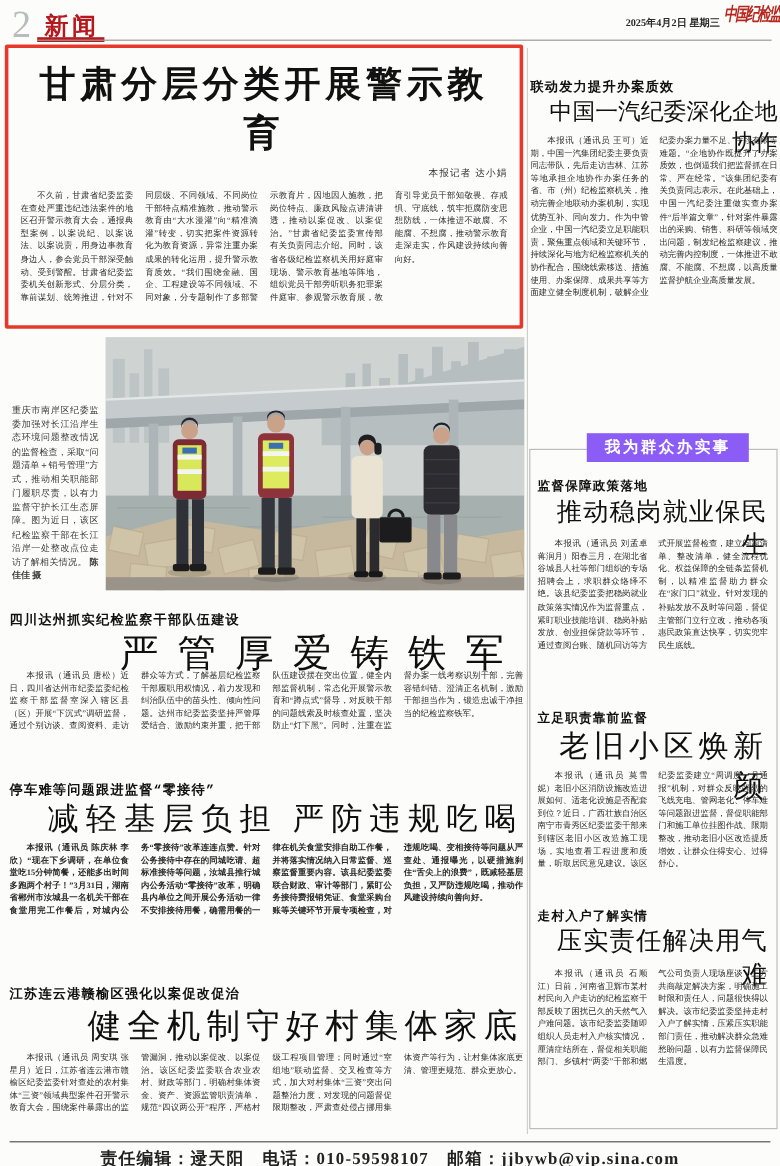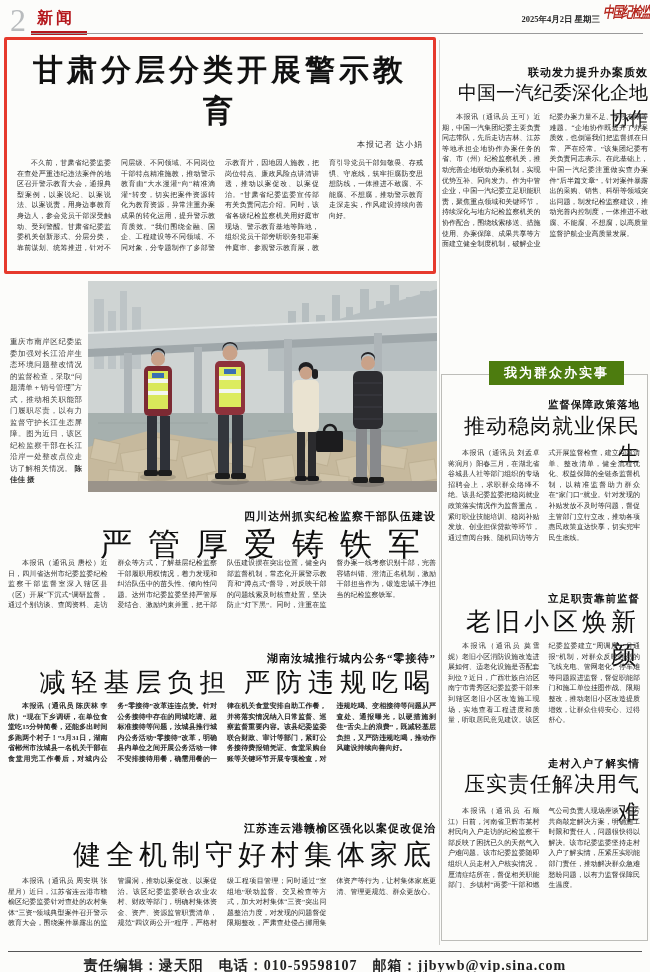--- a/index.html
+++ b/index.html
@@ -4,42 +4,42 @@
 <style>
   * { margin:0; padding:0; box-sizing:border-box; }
   html,body { background:#e8e8e4; }
   .page {
     position:relative; width:650px; height:972px; margin:0 auto;
     background:#fcfcfa; overflow:hidden;
     font-family:"Liberation Serif", serif; color:#1c1c1c;
   }
   
   .page-num { position:absolute; left:10px; top:2px; font-size:32px; color:#b9bcbe; font-weight:400; }
-  .section-title { position:absolute; left:37px; top:8px; font-size:16px; font-weight:bold; color:#b5181d; letter-spacing:3px; }
+  .section-title { position:absolute; left:37px; top:8px; font-size:20px; font-weight:bold; color:#b5181d; letter-spacing:3px; }
   .section-bar { position:absolute; left:31px; top:31px; width:56px; height:4px; background:#b5181d; }
   .header-rule { position:absolute; left:31px; top:33px; width:612px; height:1px; background:#9a9a9a; }
   .pub-date { position:absolute; left:470px; top:14px; width:130px; text-align:right; font-size:8.5px; font-weight:bold; color:#2a2a2a; }
   .masthead { position:absolute; right:2px; top:3px; width:62px; font-size:15px; font-weight:bold; font-style:italic;
               color:#b5281f; letter-spacing:-2px; transform:scaleX(.72); transform-origin:right center; white-space:nowrap; }
   
   .lead-box { position:absolute; left:4px; top:37px; width:432px; height:237px;
               border:3px solid #e6392c; border-radius:2px; background:#fcfcfa; padding:10px 10px 6px; }
   .lead-headline { text-align:center; font-size:30px; font-weight:bold; letter-spacing:4px;
                    font-family:"Liberation Sans", sans-serif; color:#111; }
   .lead-byline { text-align:right; font-size:8px; margin-top:7px; color:#333; letter-spacing:1px; }
   .lead-body { margin-top:8px; height:148px; overflow:hidden;
                column-count:4; column-gap:10px; font-size:7px; line-height:10.6px; text-align:justify; color:#2b2b2b; }
   .lead-body p { text-indent:14px; }
   
   .photo-caption { position:absolute; left:10px; top:336px; width:72px; font-size:7.5px; line-height:11.5px;
                    text-align:justify; color:#3a3a3a; }
   .photo-caption .credit { font-weight:bold; }
   .news-photo { position:absolute; left:88px; top:281px; width:349px; height:211px; background:#cfd4d3; overflow:hidden; }
   
-  .kicker { position:absolute; text-align:right; font-size:11px; font-weight:bold; color:#111; letter-spacing:1px; }
+  .kicker { position:absolute; text-align:left; font-size:11px; font-weight:bold; color:#111; letter-spacing:1px;font-family:Liberation Mono, monospace; }
   .headline { position:absolute; text-align:right; font-weight:normal; color:#0f0f0f; }
   .bodytext { position:absolute; overflow:hidden; font-size:7px; line-height:10.6px; text-align:justify; color:#2b2b2b; }
   .bodytext p { text-indent:14px; }
   .cols4 { column-count:4; column-gap:10px; }
   .cols2 { column-count:2; column-gap:9px; }
   
   .l-kicker1 { left:8px; top:509px;  width:428px; }
   .l-head1   { left:8px; top:523px;  width:428px; font-size:32px; letter-spacing:16px; }
   .l-body1   { left:8px; top:558px;  width:428px; height:84px; }
   .l-kicker2 { left:8px; top:651px;  width:428px; }
@@ -49,21 +49,21 @@
   .l-head3   { left:8px; top:836px;  width:428px; font-size:28px; letter-spacing:5px; }
   .l-body3   { left:8px; top:876px;  width:428px; height:70px; }
   
   .v-divider { position:absolute; left:439px; top:40px; width:1px; height:905px; background:#cfcfcb; }
   .r-kicker  { left:442px; top:65px;  width:206px; }
   .r-head    { left:442px; top:80px;  width:206px; font-size:19px; letter-spacing:0px; }
   .r-body    { left:442px; top:112px; width:206px; height:248px; }
   .feature-box { position:absolute; left:441px; top:374px; width:207px; height:567px;
                  border:1px solid #bdbdb9; background:#fcfcfa; }
   .feature-label { position:absolute; left:50%; top:361px; transform:translateX(-50%); margin-left:222px;
-                   background:#4d7c0f; color:#fff; font-weight:bold; font-size:13px; letter-spacing:2px;
+                   background:#8b5cf6; color:#fff; font-weight:bold; font-size:13px; letter-spacing:2px;
                    padding:3px 15px; white-space:nowrap; }
   .fb-kicker1 { left:448px; top:398px; width:192px; font-size:10.5px; }
   .fb-head1   { left:448px; top:412px; width:192px; font-size:21px; letter-spacing:1px; font-family:"Liberation Sans",sans-serif; }
   .fb-body1   { left:448px; top:448px; width:192px; height:134px; }
   .fb-kicker2 { left:448px; top:592px; width:192px; font-size:10.5px; }
   .fb-head2   { left:448px; top:605px; width:192px; font-size:25px; letter-spacing:4px; }
   .fb-body2   { left:448px; top:641px; width:192px; height:110px; }
   .fb-kicker3 { left:448px; top:757px; width:192px; font-size:10.5px; }
   .fb-head3   { left:448px; top:770px; width:192px; font-size:21px; letter-spacing:1px; }
   .fb-body3   { left:448px; top:806px; width:192px; height:128px; }
@@ -223,21 +223,21 @@
   </div>
 
   <div class="v-divider"></div>
 
   <div class="kicker l-kicker1">四川达州抓实纪检监察干部队伍建设</div>
   <div class="headline l-head1">严管厚爱铸铁军</div>
   <div class="bodytext cols4 l-body1">
     <p>本报讯（通讯员 唐松）近日，四川省达州市纪委监委纪检监察干部监督室深入辖区县（区）开展“下沉式”调研监督，通过个别访谈、查阅资料、走访群众等方式，了解基层纪检监察干部履职用权情况，着力发现和纠治队伍中的苗头性、倾向性问题。达州市纪委监委坚持严管厚爱结合、激励约束并重，把干部队伍建设摆在突出位置，健全内部监督机制，常态化开展警示教育和“蹲点式”督导，对反映干部的问题线索及时核查处置，坚决防止“灯下黑”。同时，注重在监督办案一线考察识别干部，完善容错纠错、澄清正名机制，激励干部担当作为，锻造忠诚干净担当的纪检监察铁军。</p>
   </div>
 
-  <div class="kicker l-kicker2">湖南汝城推行城内公务“零接待”</div>
+  <div class="kicker l-kicker2">停车难等问题跟进监督“零接待”</div>
   <div class="headline l-head2">减轻基层负担 严防违规吃喝</div>
   <div class="bodytext cols4 l-body2">
     <p>本报讯（通讯员 陈庆林 李欣）“现在下乡调研，在单位食堂吃15分钟简餐，还能多出时间多跑两个村子！”3月31日，湖南省郴州市汝城县一名机关干部在食堂用完工作餐后，对城内公务“零接待”改革连连点赞。针对公务接待中存在的同城吃请、超标准接待等问题，汝城县推行城内公务活动“零接待”改革，明确县内单位之间开展公务活动一律不安排接待用餐，确需用餐的一律在机关食堂安排自助工作餐，并将落实情况纳入日常监督、巡察监督重要内容。该县纪委监委联合财政、审计等部门，紧盯公务接待费报销凭证、食堂采购台账等关键环节开展专项检查，对违规吃喝、变相接待等问题从严查处、通报曝光，以硬措施刹住“舌尖上的浪费”，既减轻基层负担，又严防违规吃喝，推动作风建设持续向善向好。</p>
   </div>
 
   <div class="kicker l-kicker3">江苏连云港赣榆区强化以案促改促治</div>
   <div class="headline l-head3">健全机制守好村集体家底</div>
   <div class="bodytext cols4 l-body3">
     <p>本报讯（通讯员 周安琪 张星月）近日，江苏省连云港市赣榆区纪委监委针对查处的农村集体“三资”领域典型案件召开警示教育大会，围绕案件暴露出的监管漏洞，推动以案促改、以案促治。该区纪委监委联合农业农村、财政等部门，明确村集体资金、资产、资源监管职责清单，规范“四议两公开”程序，严格村级工程项目管理；同时通过“室组地”联动监督、交叉检查等方式，加大对村集体“三资”突出问题整治力度，对发现的问题督促限期整改，严肃查处侵占挪用集体资产等行为，让村集体家底更清、管理更规范、群众更放心。</p>
   </div>

